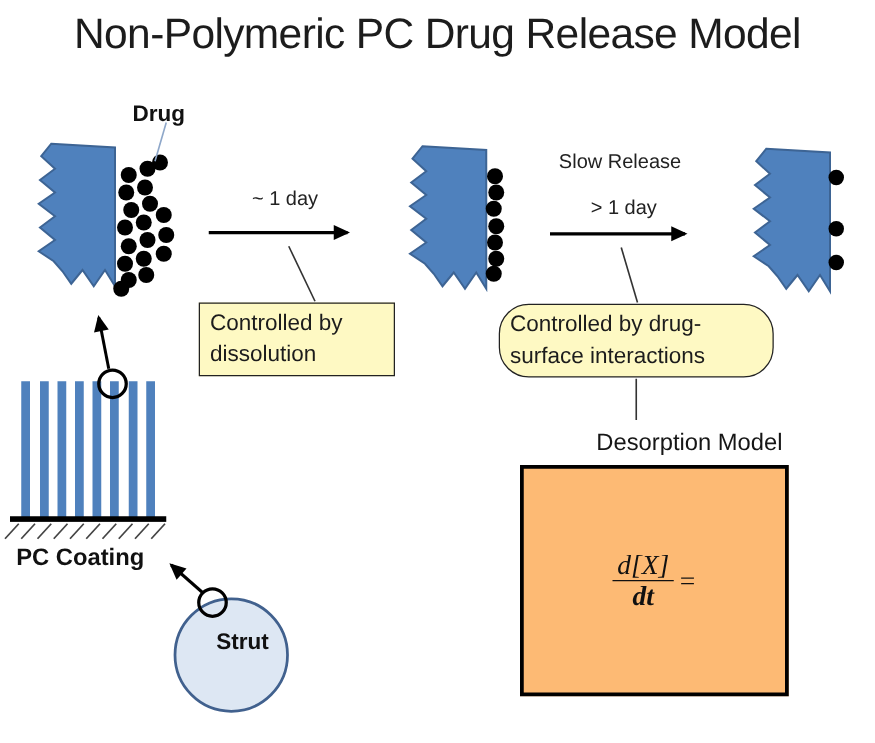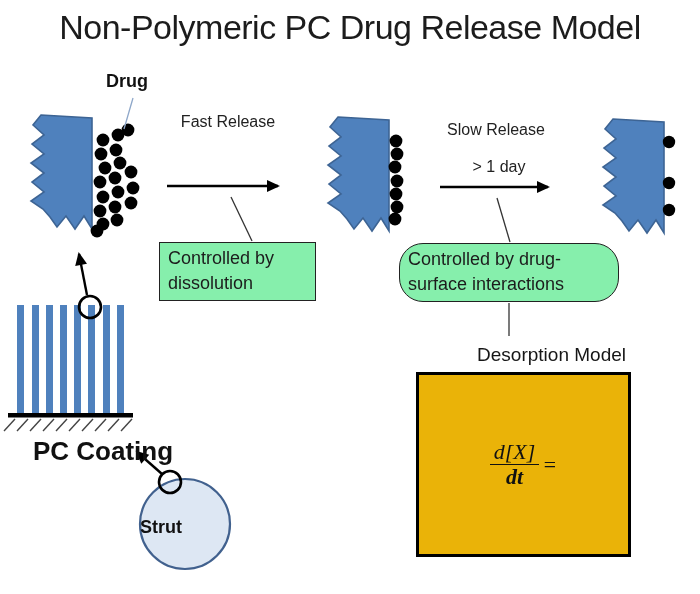--- a/index.html
+++ b/index.html
@@ -15,26 +15,26 @@
     font-family:"Liberation Sans", sans-serif;color:var(--text);
   }
   .abs{position:absolute;}
   .title{
     left:0;top:8px;width:700px;text-align:center;
     font-size:34px;letter-spacing:-0.5px;color:#1c1c1c;white-space:nowrap;
   }
   .lbl-bold{font-weight:bold;font-size:18px;color:#111;}
   .stage-lbl{width:150px;text-align:center;font-size:16px;color:#222;}
   .callout-box{
-    border:1.6px solid #222;background:#86efac;
+    border:1.6px solid #222;background:#fef9c3;
     font-size:18px;line-height:25px;padding:3px 8px;box-sizing:border-box;
   }
   .desorption-title{width:210px;text-align:right;font-size:19px;color:#161616;}
   .eq-box{
-    border:3px solid #000;background:#eab308;box-sizing:border-box;
+    border:3px solid #000;background:#fdba74;box-sizing:border-box;
     display:flex;flex-direction:column;justify-content:space-evenly;align-items:center;
   }
   .eq{
     font-family:"Liberation Serif", serif;font-style:italic;font-size:22px;color:#111;
     display:flex;align-items:center;gap:3px;
   }
   .frac{display:inline-flex;flex-direction:column;align-items:center;line-height:1.1;}
   .frac .num{border-bottom:1.6px solid #111;padding:0 4px;}
   .frac .den{padding:0 4px;font-weight:bold;}
   .roman{font-style:normal;}
@@ -146,40 +146,40 @@
 
     <circle cx="90" cy="307" r="11" fill="none" stroke="#000" stroke-width="2.6"></circle>
     <line x1="87" y1="295" x2="79" y2="254" stroke="#000" stroke-width="2.4" marker-end="url(#ah)"></line>
 
     <circle cx="185" cy="524" r="45" fill="var(--light-blue)" stroke="#41618e" stroke-width="2.2"></circle>
 
     <circle cx="170" cy="482" r="11" fill="none" stroke="#000" stroke-width="2.6"></circle>
     <line x1="162" y1="474" x2="137" y2="452" stroke="#000" stroke-width="2.4" marker-end="url(#ah)"></line>
   </svg>
 
-  <div class="abs lbl-bold" style="left:106px;top:71px;">Drug</div>
+  <div class="abs lbl-bold" style="left:106px;top:81px;">Drug</div>
 
-  <div class="abs stage-lbl" style="left:153px;top:113px;">Fast Release</div>
+  <div class="abs stage-lbl" style="left:153px;top:151px;">~ 1 day</div>
 
   <div class="abs stage-lbl" style="left:421px;top:121px;">Slow Release</div>
   <div class="abs stage-lbl" style="left:424px;top:158px;">&gt; 1 day</div>
 
   <div class="abs callout-box" style="left:159px;top:242px;width:157px;height:59px;">Controlled by dissolution</div>
 
   <div class="abs callout-box" style="left:399px;top:243px;width:220px;height:59px;border-radius:24px;">Controlled by drug-surface interactions</div>
 
   <div class="abs desorption-title" style="left:416px;top:344px;">Desorption Model</div>
 
   <div class="abs eq-box" style="left:416px;top:372px;width:215px;height:185px;">
     <div class="eq">
       <span class="frac">
         <span class="num">d[X]</span>
         <span class="den">dt</span>
       </span>
       <span>=</span>
     </div>
   </div>
 
-  <div class="abs lbl-bold" style="left:13px;top:436px;font-size:26px;margin-left:20px;">PC Coating</div>
+  <div class="abs lbl-bold" style="left:13px;top:436px;font-size:19px;">PC Coating</div>
 
-  <div class="abs lbl-bold" style="left:140px;top:517px;width:108px;text-align:left;">Strut</div>
+  <div class="abs lbl-bold" style="left:140px;top:503px;width:108px;text-align:center;">Strut</div>
 
 </div>
 
 </body></html>

